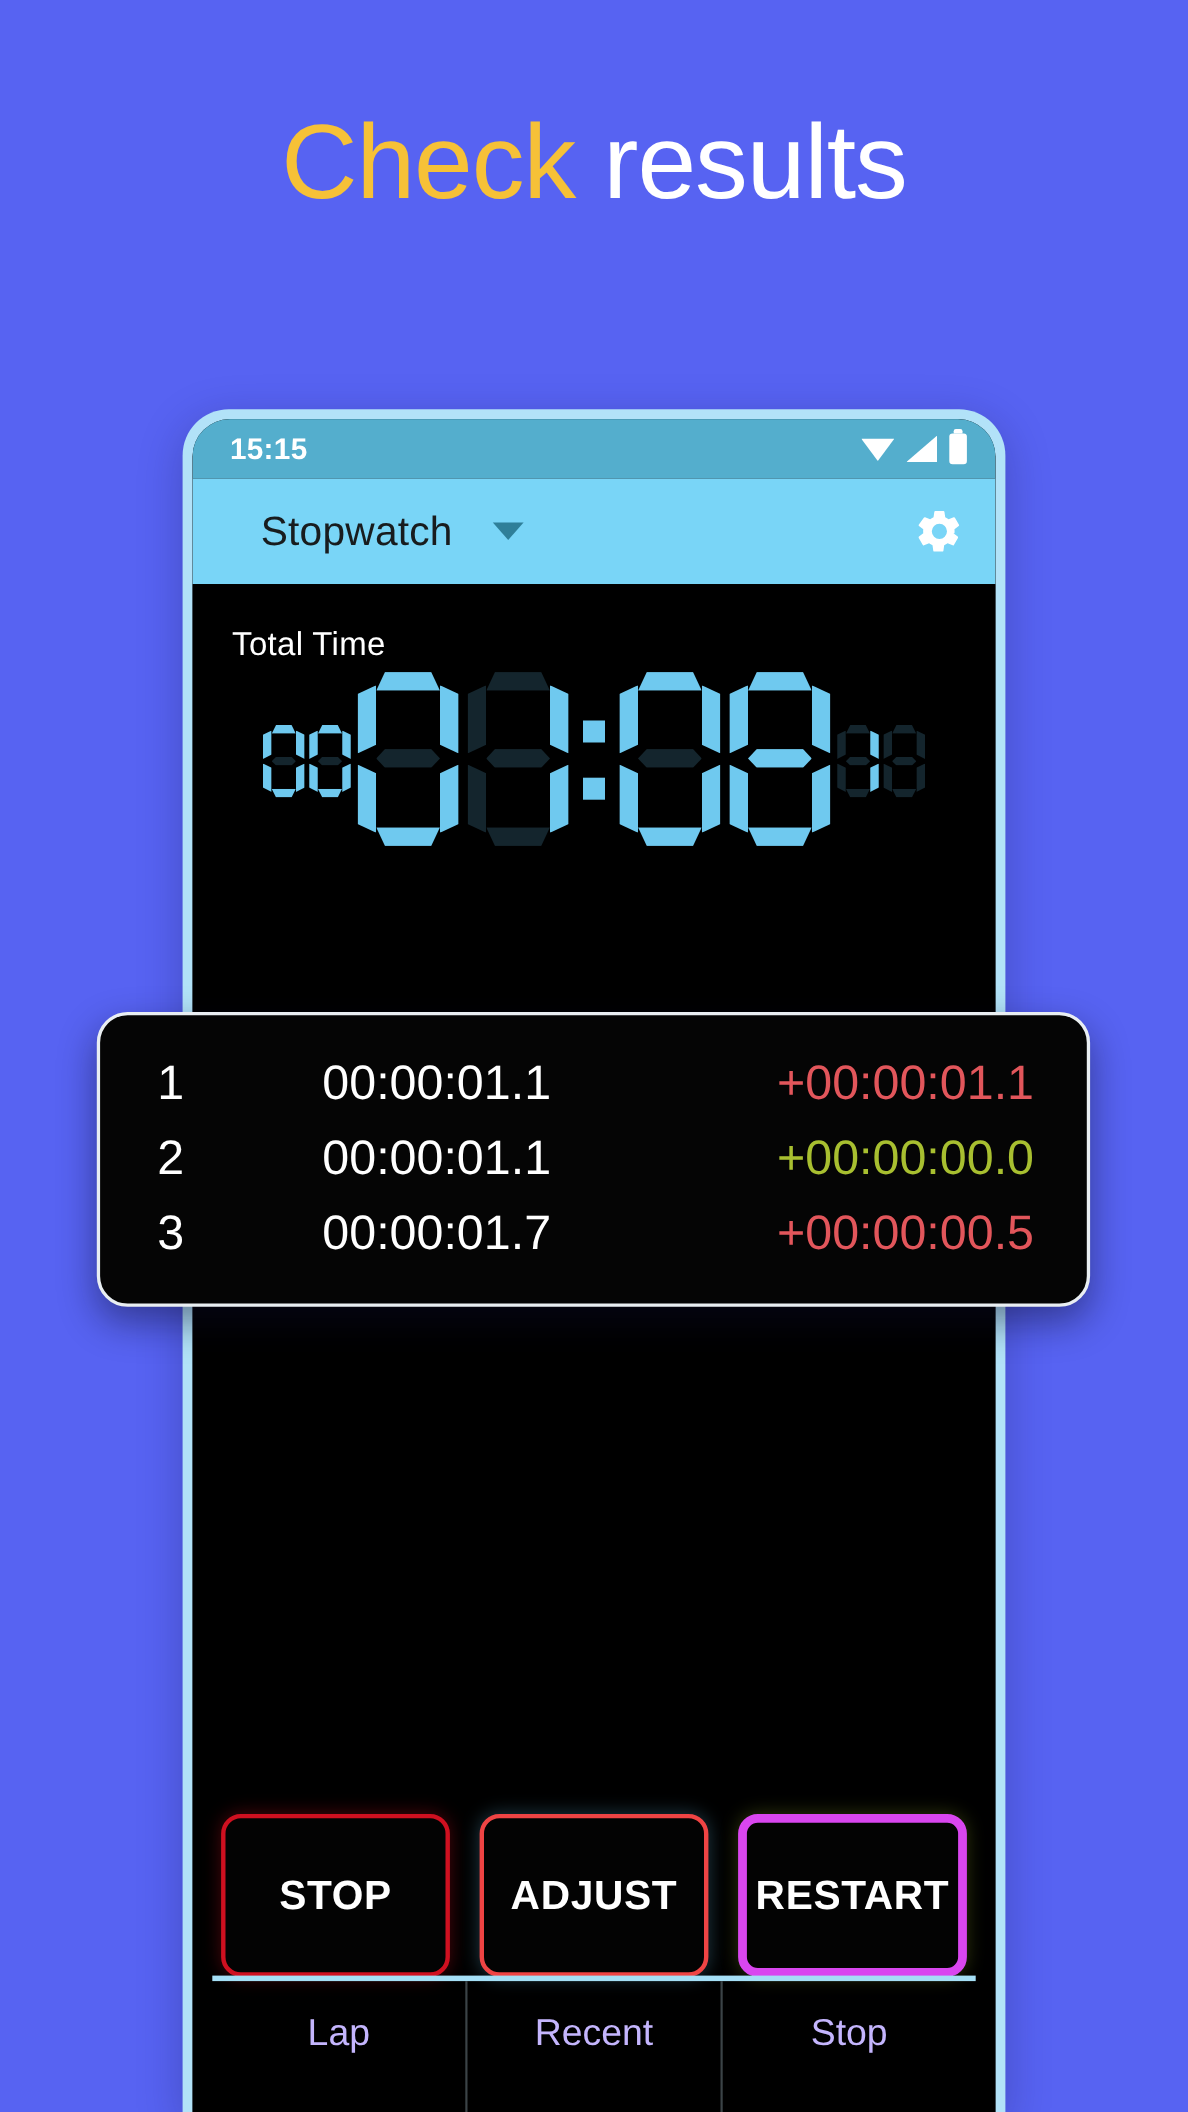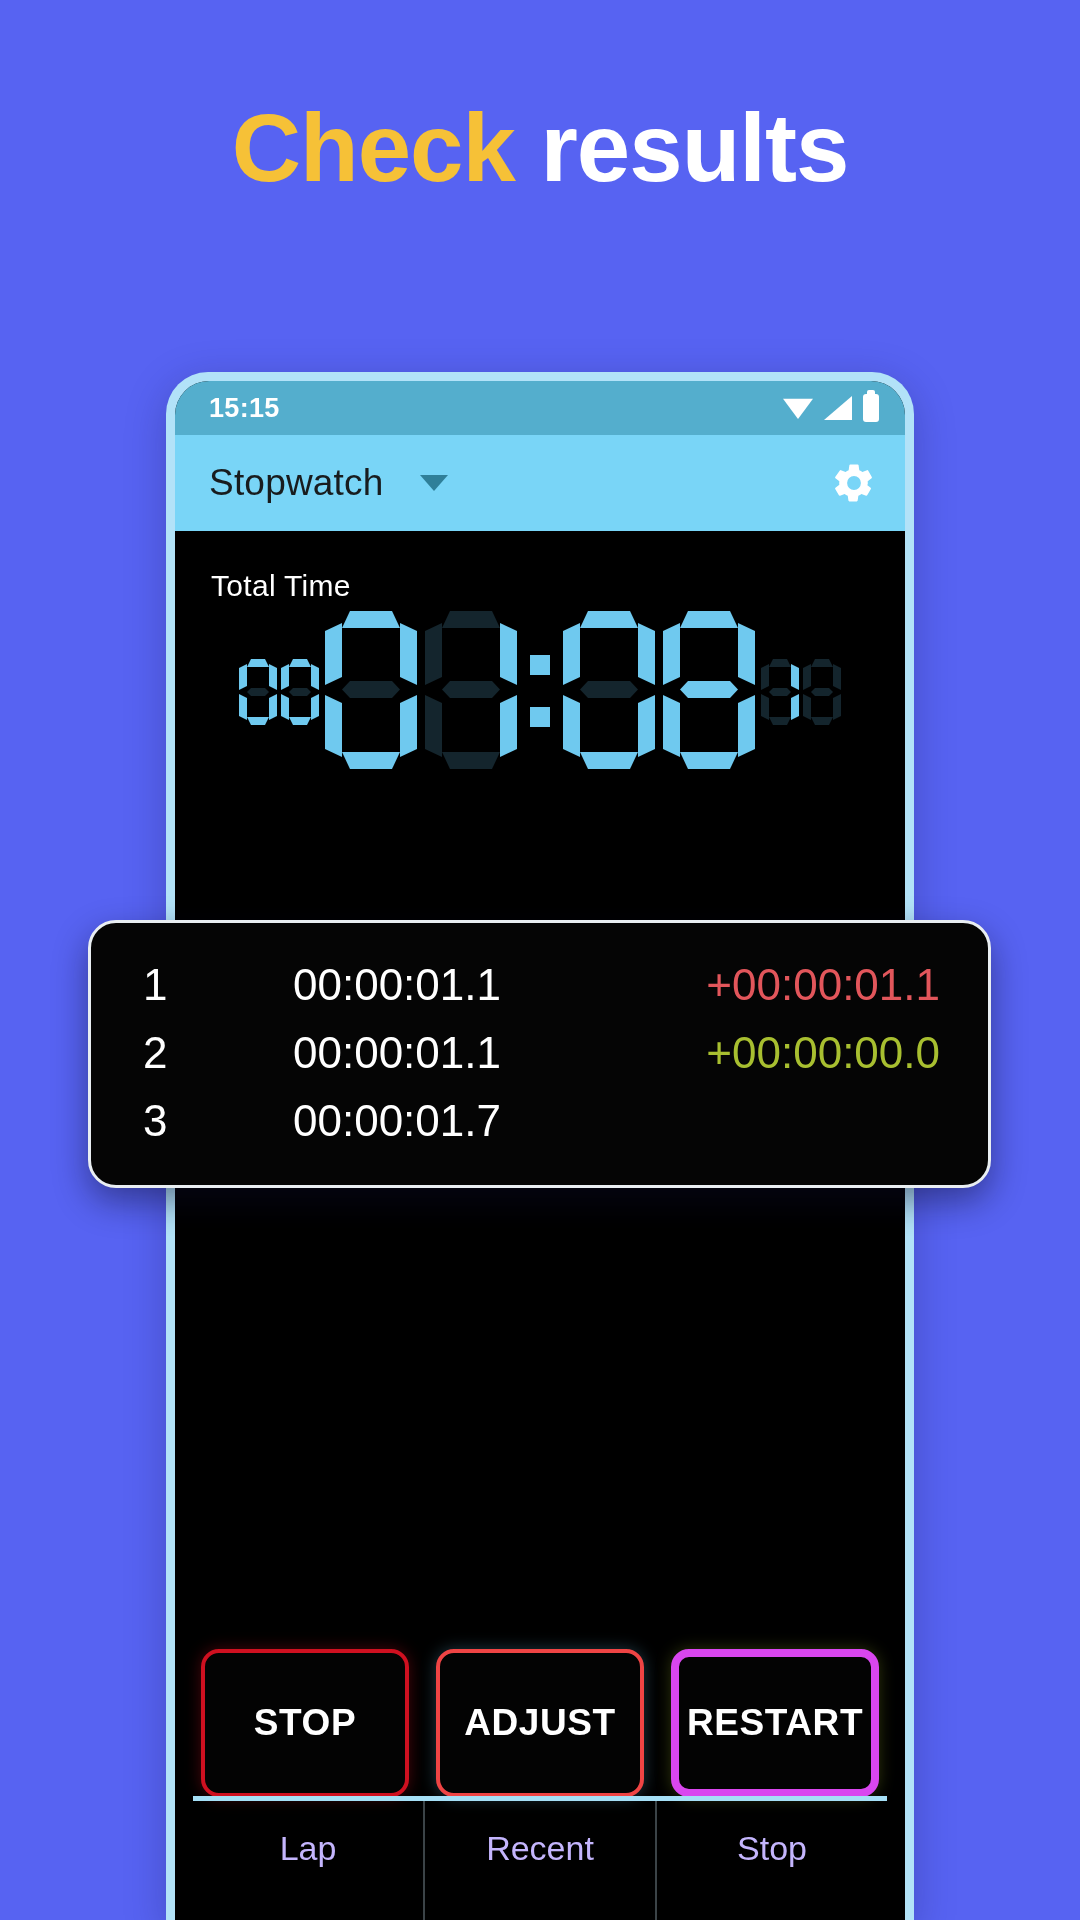--- a/index.html
+++ b/index.html
@@ -17,21 +17,21 @@
   }
 
   
   .headline {
     position: absolute;
     top: 98px;
     left: 0;
     width: 1080px;
     text-align: center;
     font-size: 96px;
-    font-weight: bold;
+    font-weight: normal;
     letter-spacing: -1px;
     line-height: 1.05;
     white-space: nowrap;
   }
   .headline .word-accent { color: #f6c137; }
   .headline .word-plain  { color: #ffffff; }
 
   
   .phone {
     position: absolute;
@@ -108,20 +108,21 @@
     flex: 0 0 96px;
     background: #79d5f7;
     display: flex;
     align-items: center;
     padding: 0 28px 0 34px;
   }
   .appbar-title {
     font-size: 37px;
     color: #181c1e;
     letter-spacing: .2px;
+    margin-left: 28px;
   }
   .appbar-caret {
     width: 0; height: 0;
     margin-left: 36px;
     border-left: 14px solid transparent;
     border-right: 14px solid transparent;
     border-top: 16px solid #2f7f99;
   }
   .appbar-gear { margin-left: auto; display: flex; }
 
@@ -447,14 +448,15 @@
     <span class="lap-delta" style="color: rgb(226, 86, 91);">+00:00:01.1</span>
   </div>
   <div class="lap-row">
     <span class="lap-idx">2</span>
     <span class="lap-time">00:00:01.1</span>
     <span class="lap-delta" style="color: rgb(168, 191, 48);">+00:00:00.0</span>
   </div>
   <div class="lap-row">
     <span class="lap-idx">3</span>
     <span class="lap-time">00:00:01.7</span>
+    <span class="lap-delta" style="color: rgb(226, 86, 91);">+00:00:00.5</span>
   </div>
 </div>
 
 </body></html>

